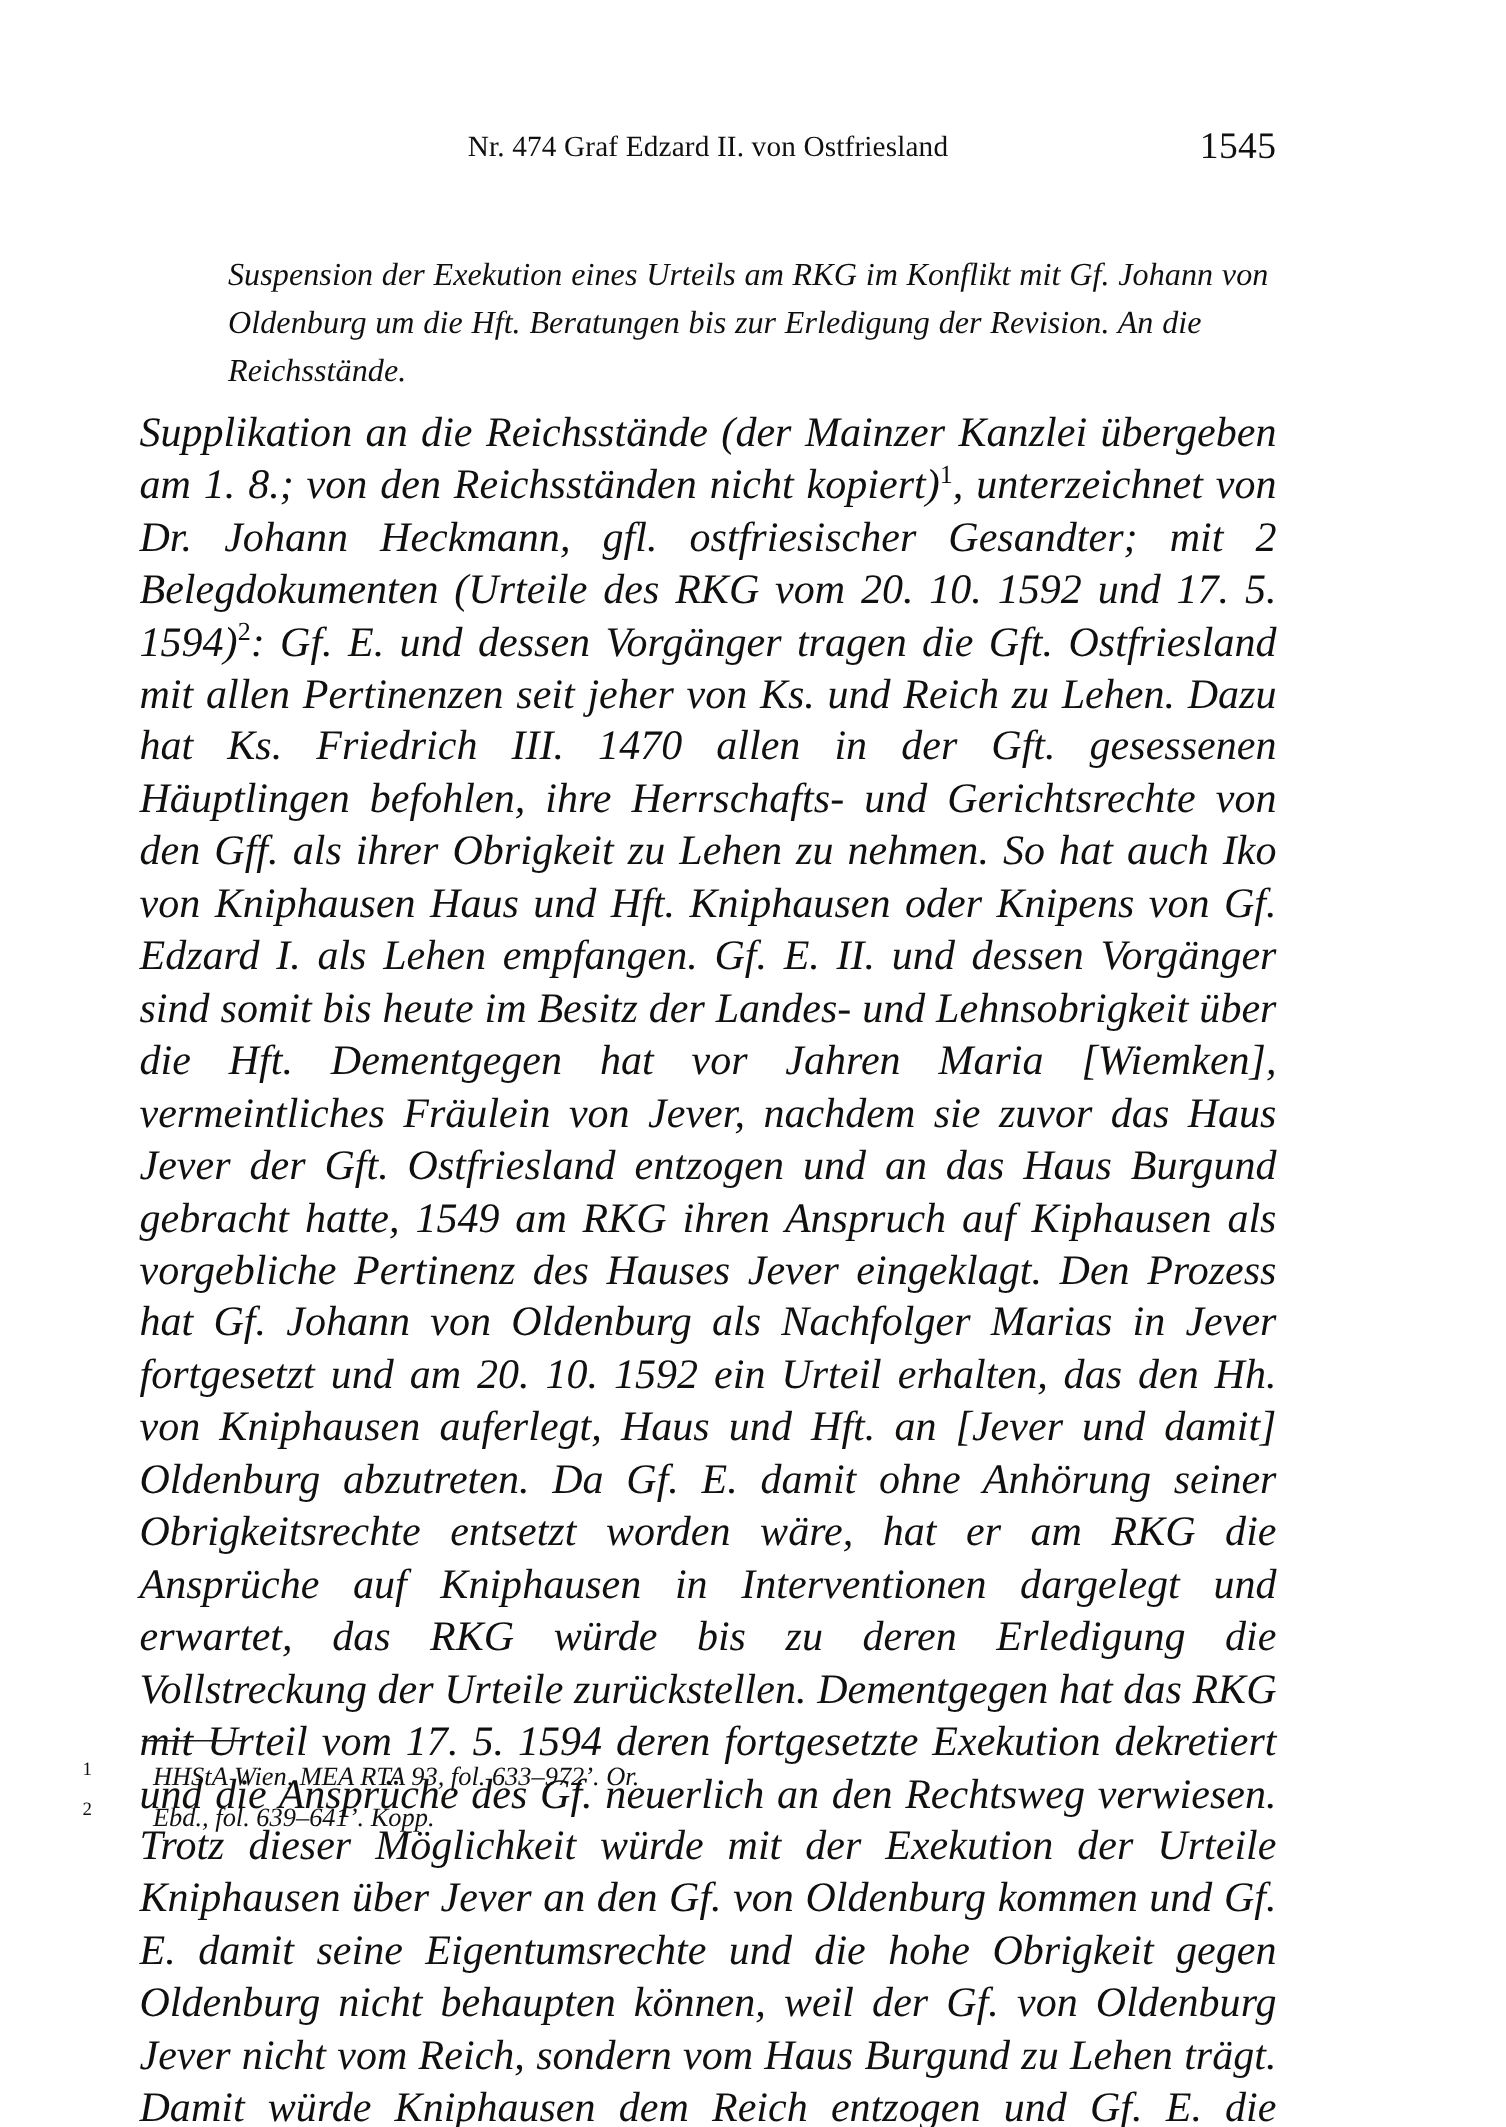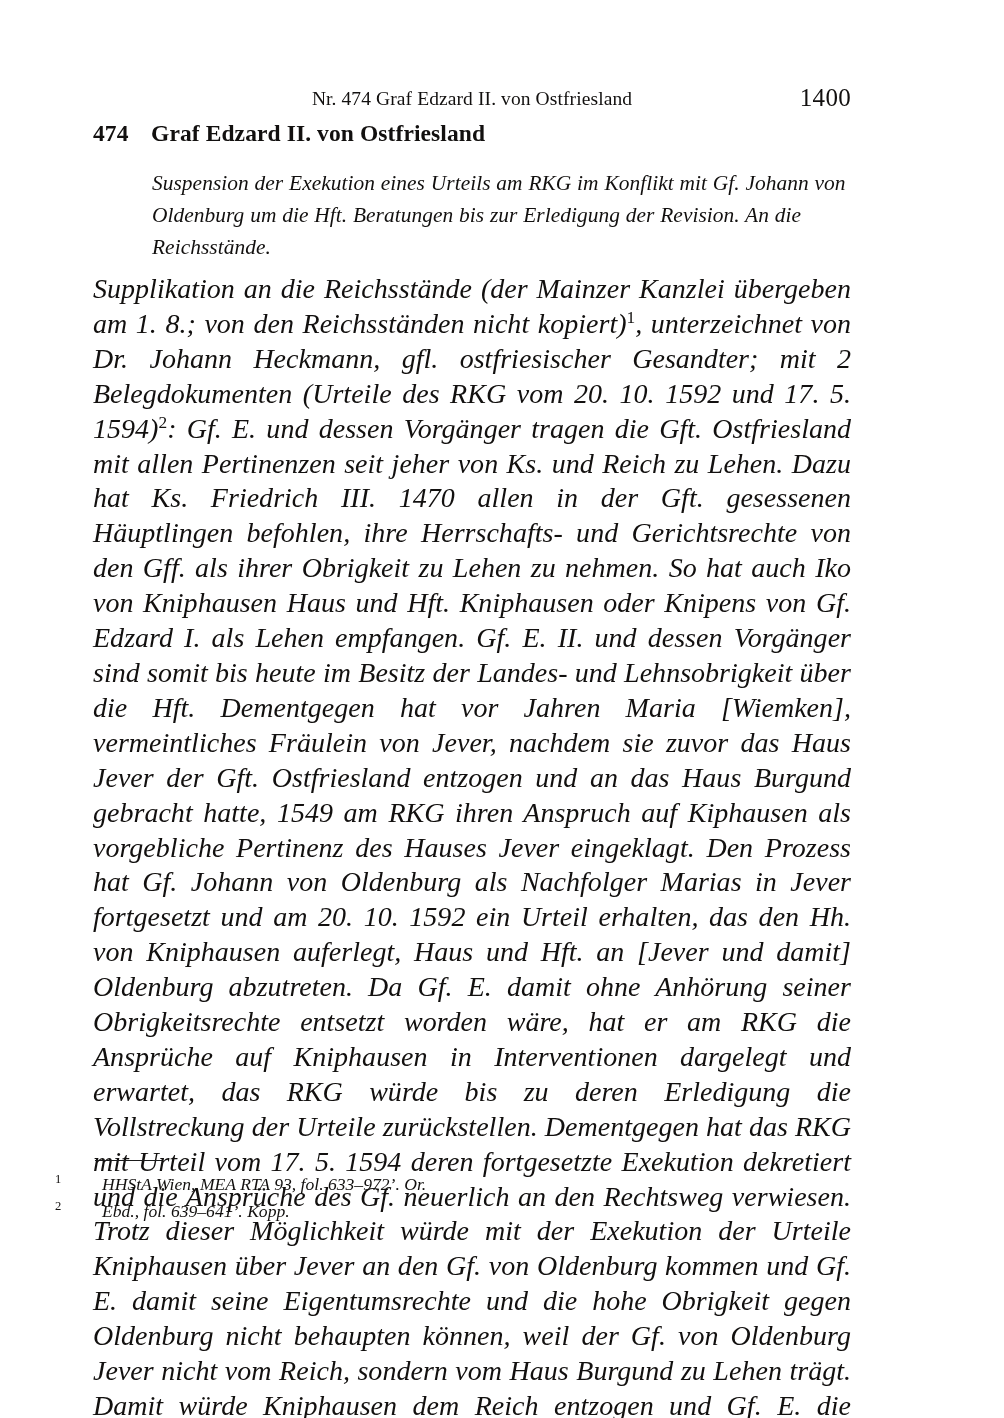--- a/index.html
+++ b/index.html
@@ -143,26 +143,23 @@
     
   }
 </style>
 </head>
 <body>
 
 <div class="page">
 
   <div class="running-head">
     <span class="rh-title">Nr. 474 Graf Edzard II. von Ostfriesland</span>
-    <span class="rh-folio">1400</span>
+    <span class="rh-folio">1545</span>
   </div>
 
-  <div class="doc-heading">
-    <span class="num">474</span><span>Graf Edzard II. von Ostfriesland</span>
-  </div>
 
   <div class="regest">Suspension der Exekution eines Urteils am RKG im Konflikt mit Gf. Johann von Oldenburg um die Hft. Beratungen bis zur Erledigung der Revision. An die Reichsstände.</div>
 
   <div class="body-block">
     <p><span>Supplikation an die Reichsstände (der Mainzer Kanzlei übergeben am 1. 8.; von den Reichsständen nicht kopiert)</span><sup class="fn">1</sup><span>, unterzeichnet von Dr. Johann Heckmann, gfl. ostfriesischer Gesandter; mit 2 Belegdokumenten (Urteile des RKG vom 20. 10. 1592 und 17. 5. 1594)</span><sup class="fn">2</sup><span>: Gf. E. und dessen Vorgänger tragen die Gft. Ostfriesland mit allen Pertinenzen seit jeher von Ks. und Reich zu Lehen. Dazu hat Ks. Friedrich III. 1470 allen in der Gft. gesessenen Häuptlingen befohlen, ihre Herrschafts- und Gerichtsrechte von den Gff. als ihrer Obrigkeit zu Lehen zu nehmen. So hat auch Iko von Kniphausen Haus und Hft. Kniphausen oder Knipens von Gf. Edzard I. als Lehen empfangen. Gf. E. II. und dessen Vorgänger sind somit bis heute im Besitz der Landes- und Lehnsobrigkeit über die Hft. Dementgegen hat vor Jahren Maria [Wiemken], vermeintliches Fräulein von Jever, nachdem sie zuvor das Haus Jever der Gft. Ostfriesland entzogen und an das Haus Burgund gebracht hatte, 1549 am RKG ihren Anspruch auf Kiphausen als vorgebliche Pertinenz des Hauses Jever eingeklagt. Den Prozess hat Gf. Johann von Oldenburg als Nachfolger Marias in Jever fortgesetzt und am 20. 10. 1592 ein Urteil erhalten, das den Hh. von Kniphausen auferlegt, Haus und Hft. an [Jever und damit] Oldenburg abzutreten. Da Gf. E. damit ohne Anhörung seiner Obrigkeitsrechte entsetzt worden wäre, hat er am RKG die Ansprüche auf Kniphausen in Interventionen dargelegt und erwartet, das RKG würde bis zu deren Erledigung die Vollstreckung der Urteile zurückstellen. Dementgegen hat das RKG mit Urteil vom 17. 5. 1594 deren fortgesetzte Exekution dekretiert und die Ansprüche des Gf. neuerlich an den Rechtsweg verwiesen. Trotz dieser Möglichkeit würde mit der Exekution der Urteile Kniphausen über Jever an den Gf. von Oldenburg kommen und Gf. E. damit seine Eigentumsrechte und die hohe Obrigkeit gegen Oldenburg nicht behaupten können, weil der Gf. von Oldenburg Jever nicht vom Reich, sondern vom Haus Burgund zu Lehen trägt. Damit würde Kniphausen dem Reich entzogen und Gf. E. die Möglichkeit zur Rekuperation verlieren. Gf. hat deshalb gegen das letzte Urteil Revision beantragt und den Ks. gebeten, die Exekution des Urteils bis zu deren Erledigung auszusetzen. Da es im Interesse des Reichs liegt, dass die Gft. Ostfriesland nicht geschmälert oder in Anbetracht der Nähe zum niederländischen Krieg in Unruhe versetzt wird, bittet er, dem RKG zusammen mit dem Ks. aufzutragen, der Revision stattzugeben und bis zu deren Erledigung die Exekution der Urteile zu suspendieren.</span></p>
     <p class="indented"><span>Beratung im Supplikationsrat am 5. 8.</span><sup class="fn">3</sup><span> mit Nachfolger der Resolution, die im RR</span></p>
   </div>
 
   <div class="footnote-area">
     <div class="fn-rule"></div>

